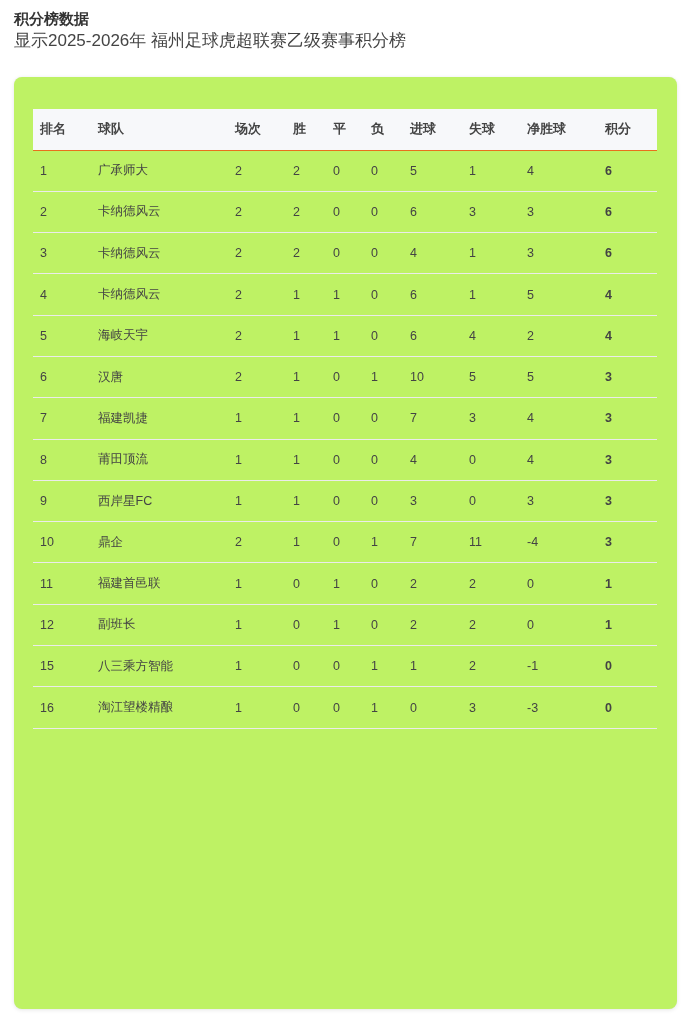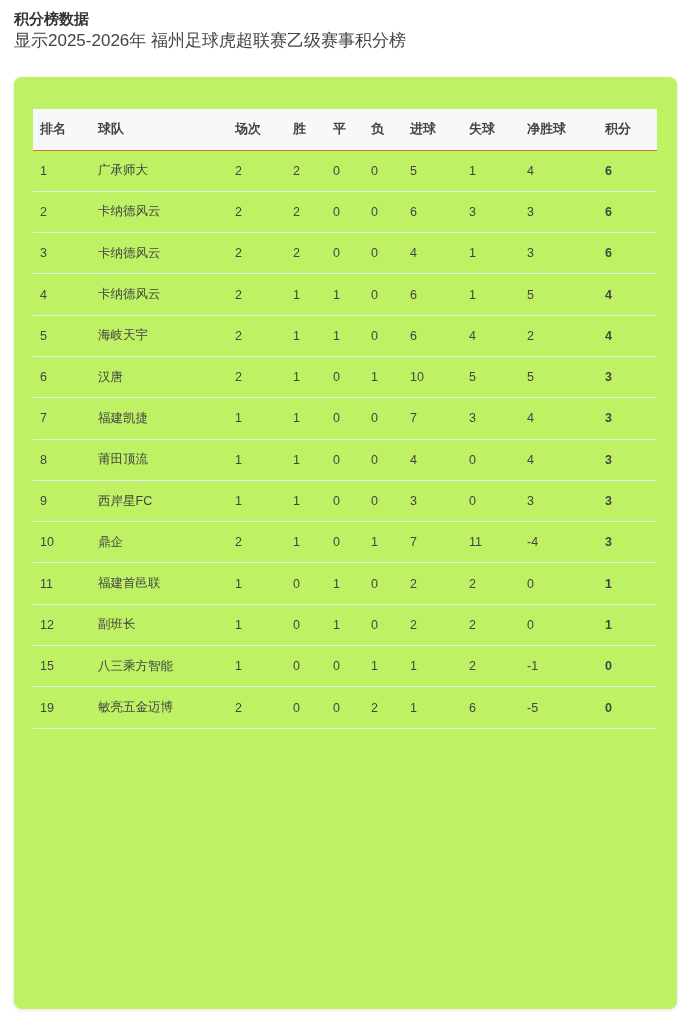--- a/index.html
+++ b/index.html
@@ -251,27 +251,27 @@
             <td>1</td>
             <td>0</td>
             <td>0</td>
             <td>1</td>
             <td>1</td>
             <td>2</td>
             <td>-1</td>
             <td class="pts">0</td>
           </tr>
           <tr>
-            <td>19</td>
-            <td>敏亮五金迈博</td>
-            <td>2</td>
-            <td>0</td>
-            <td>0</td>
-            <td>2</td>
-            <td>1</td>
-            <td>6</td>
-            <td>-5</td>
+            <td>16</td>
+            <td>淘江望楼精酿</td>
+            <td>1</td>
+            <td>0</td>
+            <td>0</td>
+            <td>1</td>
+            <td>0</td>
+            <td>3</td>
+            <td>-3</td>
             <td class="pts">0</td>
           </tr>
         </tbody>
     </table>
   </div>
 </div>
 
 </body></html>

